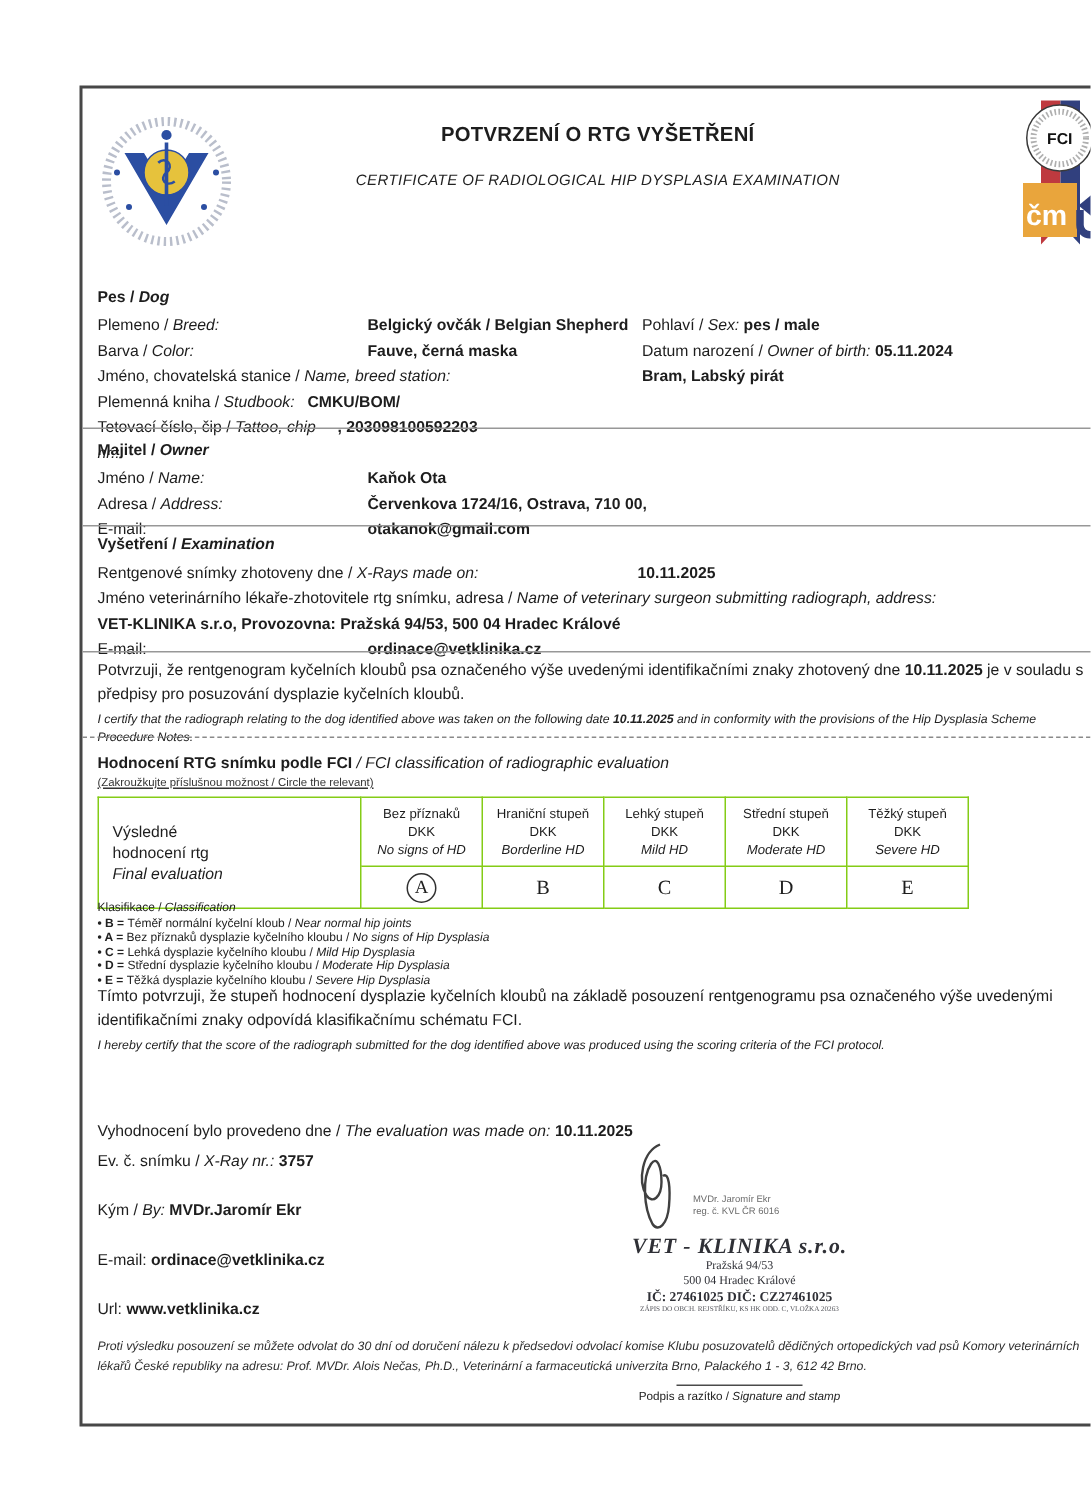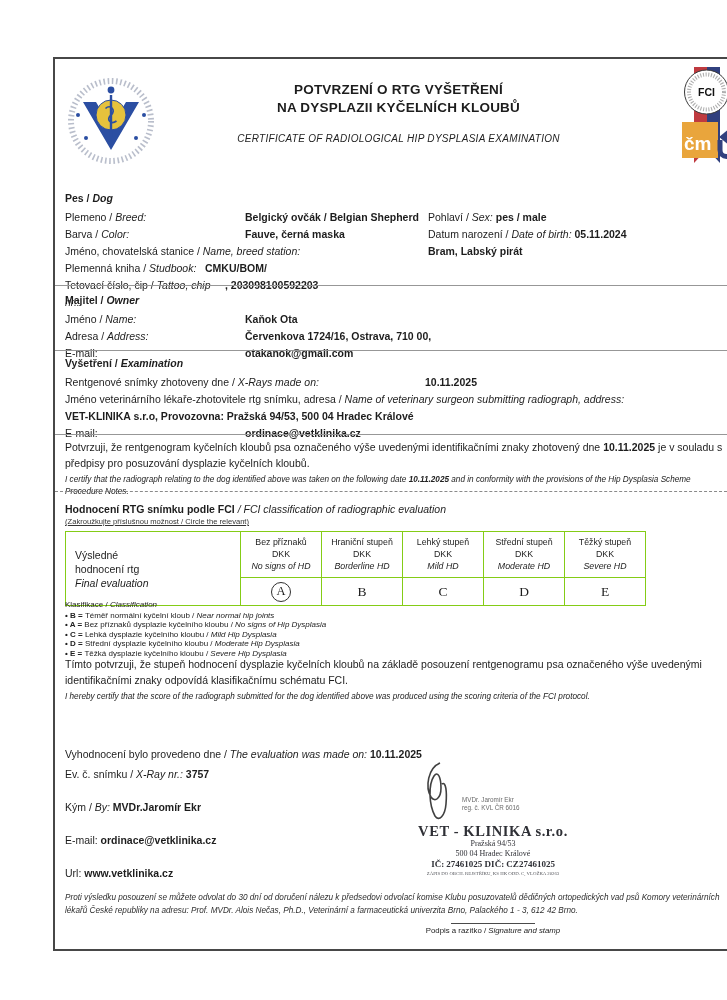--- a/index.html
+++ b/index.html
@@ -37,21 +37,21 @@
   
   .cls { font-size:8px; line-height:9.6px; color:#222; }
   .cls .ttl { margin-bottom:1px; }
   
   .rrow { font-size:10.5px; line-height:14px; }
   .mt6 { margin-top:6px; } .mt19 { margin-top:19px; }
   
   .sig-svg { position:absolute; left:366px; top:700px; width:38px; height:64px; }
   .sig-note { position:absolute; left:407px; top:737px; font-size:6.3px; line-height:8px; color:#6b6b6b; }
   .stamp-wrap { position:absolute; left:352px; top:764px; width:172px; text-align:center; color:#2f3036; font-family:"Liberation Serif","DejaVu Serif",serif; }
-  .stamp-co { font-size:14.5px; font-weight:bold; letter-spacing:.6px; line-height:16px; }
+  .stamp-co { font-size:14.5px; font-weight:bold; letter-spacing:.6px; line-height:16px;font-style:italic; }
   .stamp-a { font-size:8px; line-height:10px; }
   .stamp-ids { font-size:9px; font-weight:bold; line-height:11px; }
   .stamp-reg { font-size:4.8px; line-height:7px; color:#55565c; }
   .sig-caption { position:absolute; left:356px; top:816px; width:164px; text-align:center; font-size:7.8px; color:#222;margin-top:48px; }
   .sig-line { width:84px; border-top:1px solid #4a4a4a; margin:0 auto 2px; }
   
   .footer { position:absolute; left:10px; right:14px; top:832px; font-size:8.2px; font-style:italic; line-height:13px; color:#2e2e2e; }
 </style>
 </head>
 <body>
@@ -67,21 +67,20 @@
     <path d="M40.5,33.5 c5,-5 11,2 5.5,6.5 c-5.5,4.5 0,10 5.5,6" fill="none" stroke="#2b4ea2" stroke-width="1.7"></path>
     <circle cx="46" cy="15" r="3.4" fill="#2b4ea2"></circle>
     <circle cx="13" cy="40" r="2" fill="#2b4ea2"></circle>
     <circle cx="79" cy="40" r="2" fill="#2b4ea2"></circle>
     <circle cx="21" cy="63" r="2" fill="#2b4ea2"></circle>
     <circle cx="71" cy="63" r="2" fill="#2b4ea2"></circle>
   </svg>
 
   <div class="title-block">
     <div class="title">POTVRZENÍ O RTG VYŠETŘENÍ</div>
-    <div class="title">NA DYSPLAZII KYČELNÍCH KLOUBŮ</div>
     <div class="subtitle">CERTIFICATE OF RADIOLOGICAL HIP DYSPLASIA EXAMINATION</div>
   </div>
 
   <svg class="fci-banner" viewBox="0 0 53 102">
     <polygon points="14,1 27,1 27,83 14,97" fill="#bf3a3f"></polygon>
     <polygon points="27,1 40,1 40,97 27,83" fill="#31407e"></polygon>
     <circle cx="26.5" cy="26" r="22" fill="#ffffff" stroke="#3a3a3a" stroke-width="1"></circle>
     <circle cx="26.5" cy="26" r="17.5" fill="none" stroke="#8d8d8d" stroke-width="4" stroke-dasharray="1.1,1.6" opacity="0.7"></circle>
     <circle cx="26.5" cy="26" r="13.5" fill="#ffffff"></circle>
     <text x="26.5" y="30" text-anchor="middle" font-size="10.5" font-weight="bold" fill="#111" font-family="Liberation Sans, sans-serif">FCI</text>
@@ -110,21 +109,21 @@
           <span style="flex:0 0 140px;"><span>Plemenná kniha / </span><i class="en">Studbook:</i></span>
           <span class="fval">CMKU/BOM/</span>
         </div>
         <div class="frow">
           <span style="flex:0 0 160px;"><span>Tetovací číslo, čip / </span><i class="en">Tattoo, chip nr.:</i></span>
           <span class="fval">, 203098100592203</span>
         </div>
       </div>
       <div style="position:absolute; left:363px; top:0;">
         <div class="irow"><span>Pohlaví / </span><i class="en">Sex:</i> <span class="fval">pes / male</span></div>
-        <div class="irow"><span>Datum narození / </span><i class="en">Date of birth:</i> <span class="fval">05.11.2024</span></div>
+        <div class="irow"><span>Datum narození / </span><i class="en">Owner of birth:</i> <span class="fval">05.11.2024</span></div>
         <div class="irow"><span class="fval">Bram, Labský pirát</span></div>
       </div>
     </div>
   </div>
 
   <div class="hr" style="top:226px;"></div>
 
   <div class="sec" style="top:234px;">
     <div class="sec-h"><span>Majitel / </span><i class="en">Owner</i></div>
     <div class="frow">

